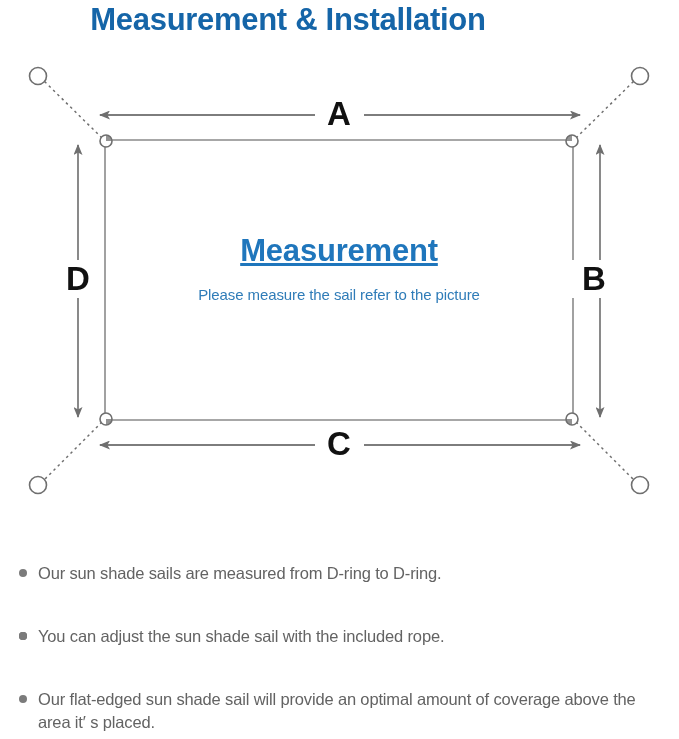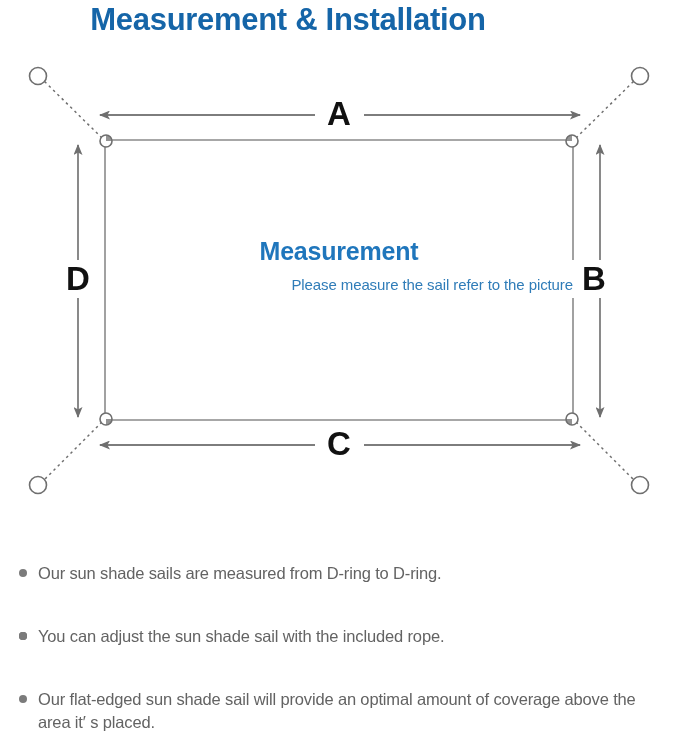--- a/index.html
+++ b/index.html
@@ -61,34 +61,34 @@
   .dim-b { left: 572px; top: 215px; width: 44px; height: 38px; }
 
   .center-block {
     position: absolute;
     left: 105px;
     top: 190px;
     width: 468px;
     text-align: center;
   }
   .center-title {
-    font-size: 25px;
+    font-size: 31px;
     font-weight: bold;
     color: #1f76bc;
     line-height: 32px;
     letter-spacing: -0.2px;
+    text-decoration: underline;
   }
   .center-sub {
     font-size: 15px;
     font-weight: normal;
     color: #2f7cb8;
     line-height: 24px;
-    margin-top: 6px;
+    margin-top: 16px;
     letter-spacing: -0.1px;
-    text-align: right;
   }
 
   
   .notes {
     position: absolute;
     top: 522px;
     left: 0;
     width: 679px;
     padding: 0 12px 0 10px;
   }

